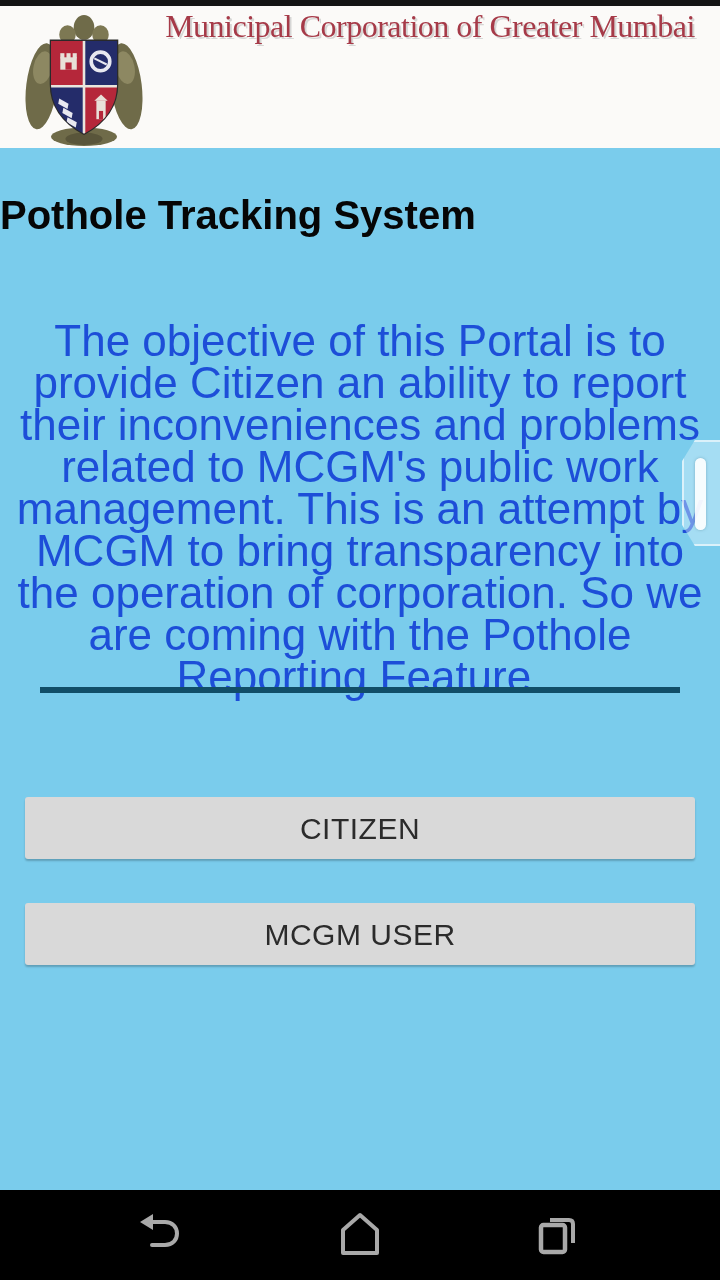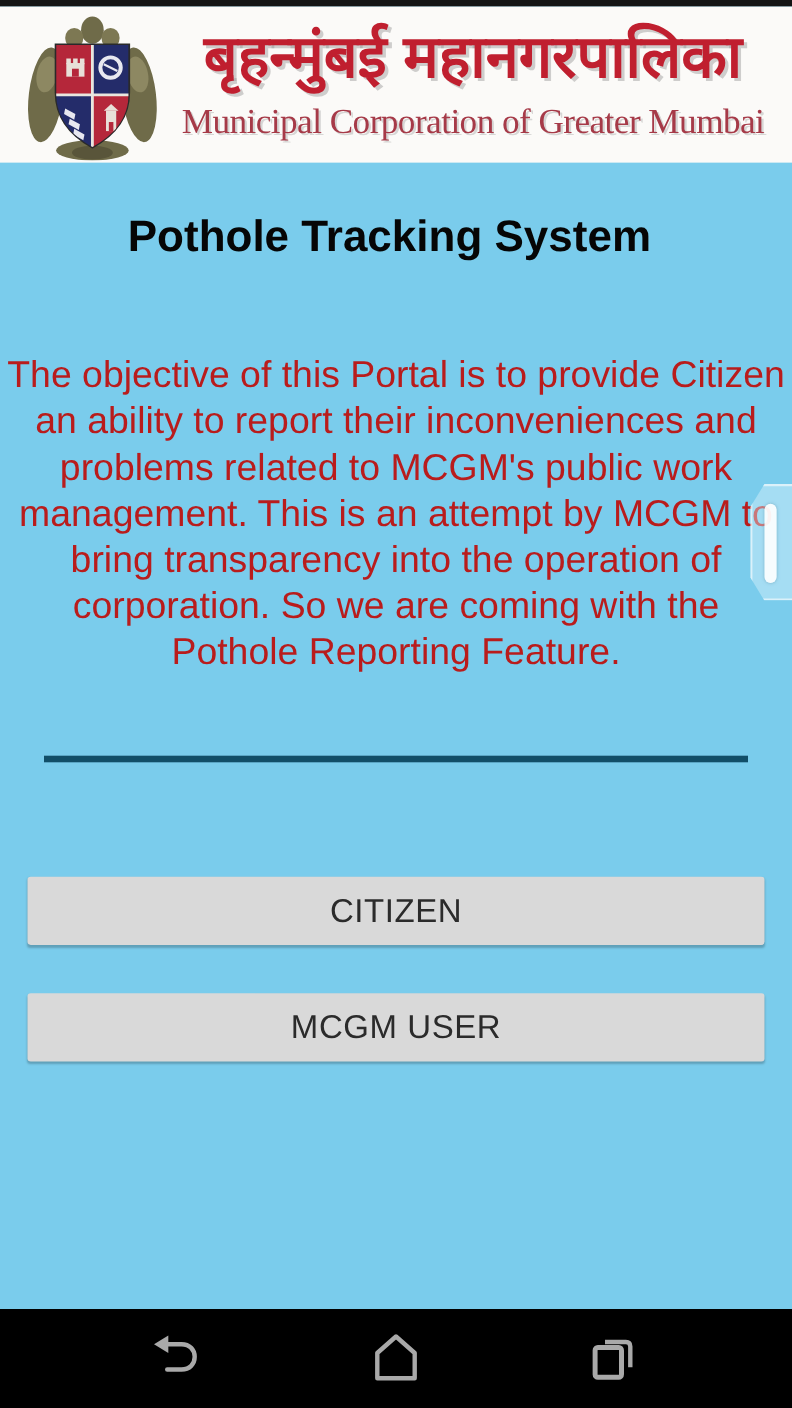--- a/index.html
+++ b/index.html
@@ -17,26 +17,26 @@
     margin-top:8px;font-size:54px;font-weight:bold;color:#c01f2f;line-height:76px;
     text-shadow:3px 3px 0 rgba(150,150,150,.45);white-space:nowrap;
   }
   .title-eng{
     font-family:Liberation Serif, serif;font-size:32px;color:#a63a48;line-height:40px;
     letter-spacing:-0.5px;text-shadow:2px 2px 0 rgba(160,160,160,.4);white-space:nowrap;
   }
   
   .content{position:absolute;top:148px;left:0;width:720px;height:1042px;background:#7accec;}
   .app-title{
-    position:absolute;top:193px;left:0;width:708px;text-align:center;
+    position:absolute;top:193px;left:0;width:708px;text-align:left;
     font-size:40px;font-weight:bold;color:#060606;
   }
   .description{
     position:absolute;top:320px;left:4px;width:712px;text-align:center;
-    font-size:34px;line-height:42px;color:#b91c1c;
+    font-size:44px;line-height:42px;color:#1d4ed8;
   }
   .divider{position:absolute;top:687px;left:40px;width:640px;height:6px;background:#114e68;}
   .select-heading{
     position:absolute;top:718px;left:0;width:720px;text-align:center;
     font-size:38px;color:#ffffff;
   }
   .btn{
     position:absolute;left:25px;width:670px;height:62px;background:#d9d9d9;
     border:none;border-radius:3px;box-shadow:0 2px 2px rgba(0,0,0,.22);
     font-family:"Liberation Sans",sans-serif;font-size:30px;color:#2b2b2b;
@@ -109,21 +109,20 @@
         <path d="M36 82 l9 5 -1 5 -9 -5 z" fill="#e8e8f0"></path>
         <path d="M40 91 l9 5 -1 5 -9 -5 z" fill="#e8e8f0"></path>
         <path d="M44 100 l9 5 -1 5 -9 -5 z" fill="#e8e8f0"></path>
 
         <rect x="72" y="84" width="9" height="18" fill="#e8e0d8"></rect>
         <path d="M70 84 l6.5 -6 6.5 6 z" fill="#e8e0d8"></path>
         <rect x="74.5" y="94" width="4" height="8" fill="#b5273a"></rect>
       </g>
     </svg>
     <div class="banner-text">
-      <div class="title-dev">बृहन्मुंबई महानगरपालिका</div>
       <div class="title-eng">Municipal Corporation of Greater Mumbai</div>
     </div>
   </div>
 
   <div class="content"></div>
 
   <div class="app-title">Pothole Tracking System</div>
 
   <div class="description">The objective of this Portal is to provide Citizen an ability to report their inconveniences and problems related to MCGM's public work management. This is an attempt by MCGM to bring transparency into the operation of corporation. So we are coming with the Pothole Reporting Feature.</div>
 

